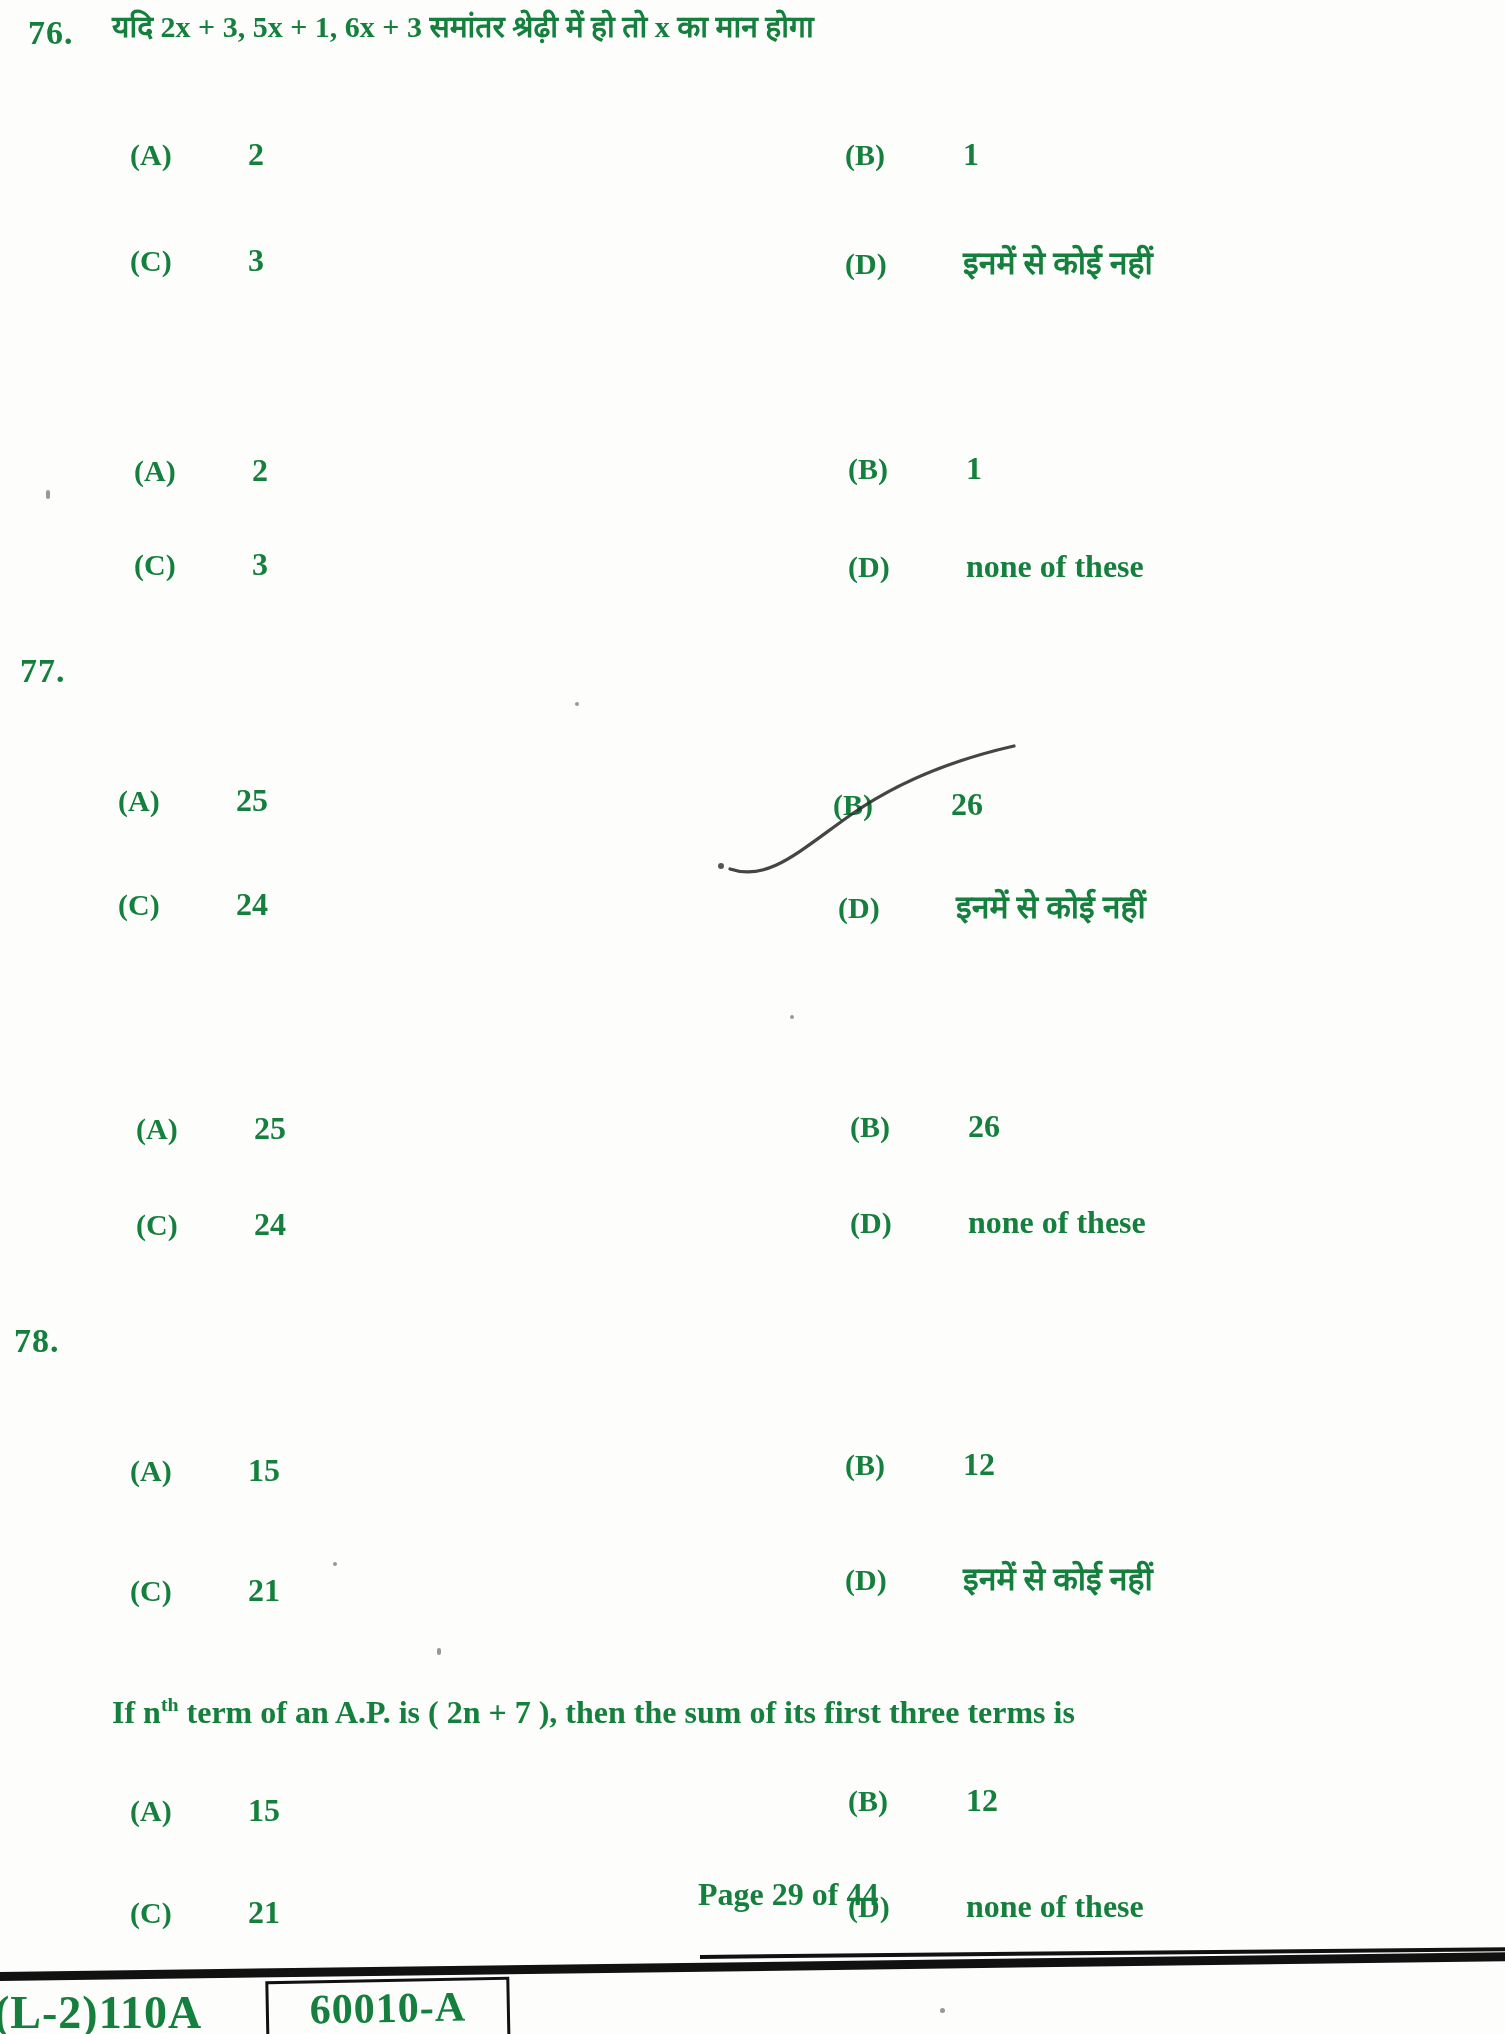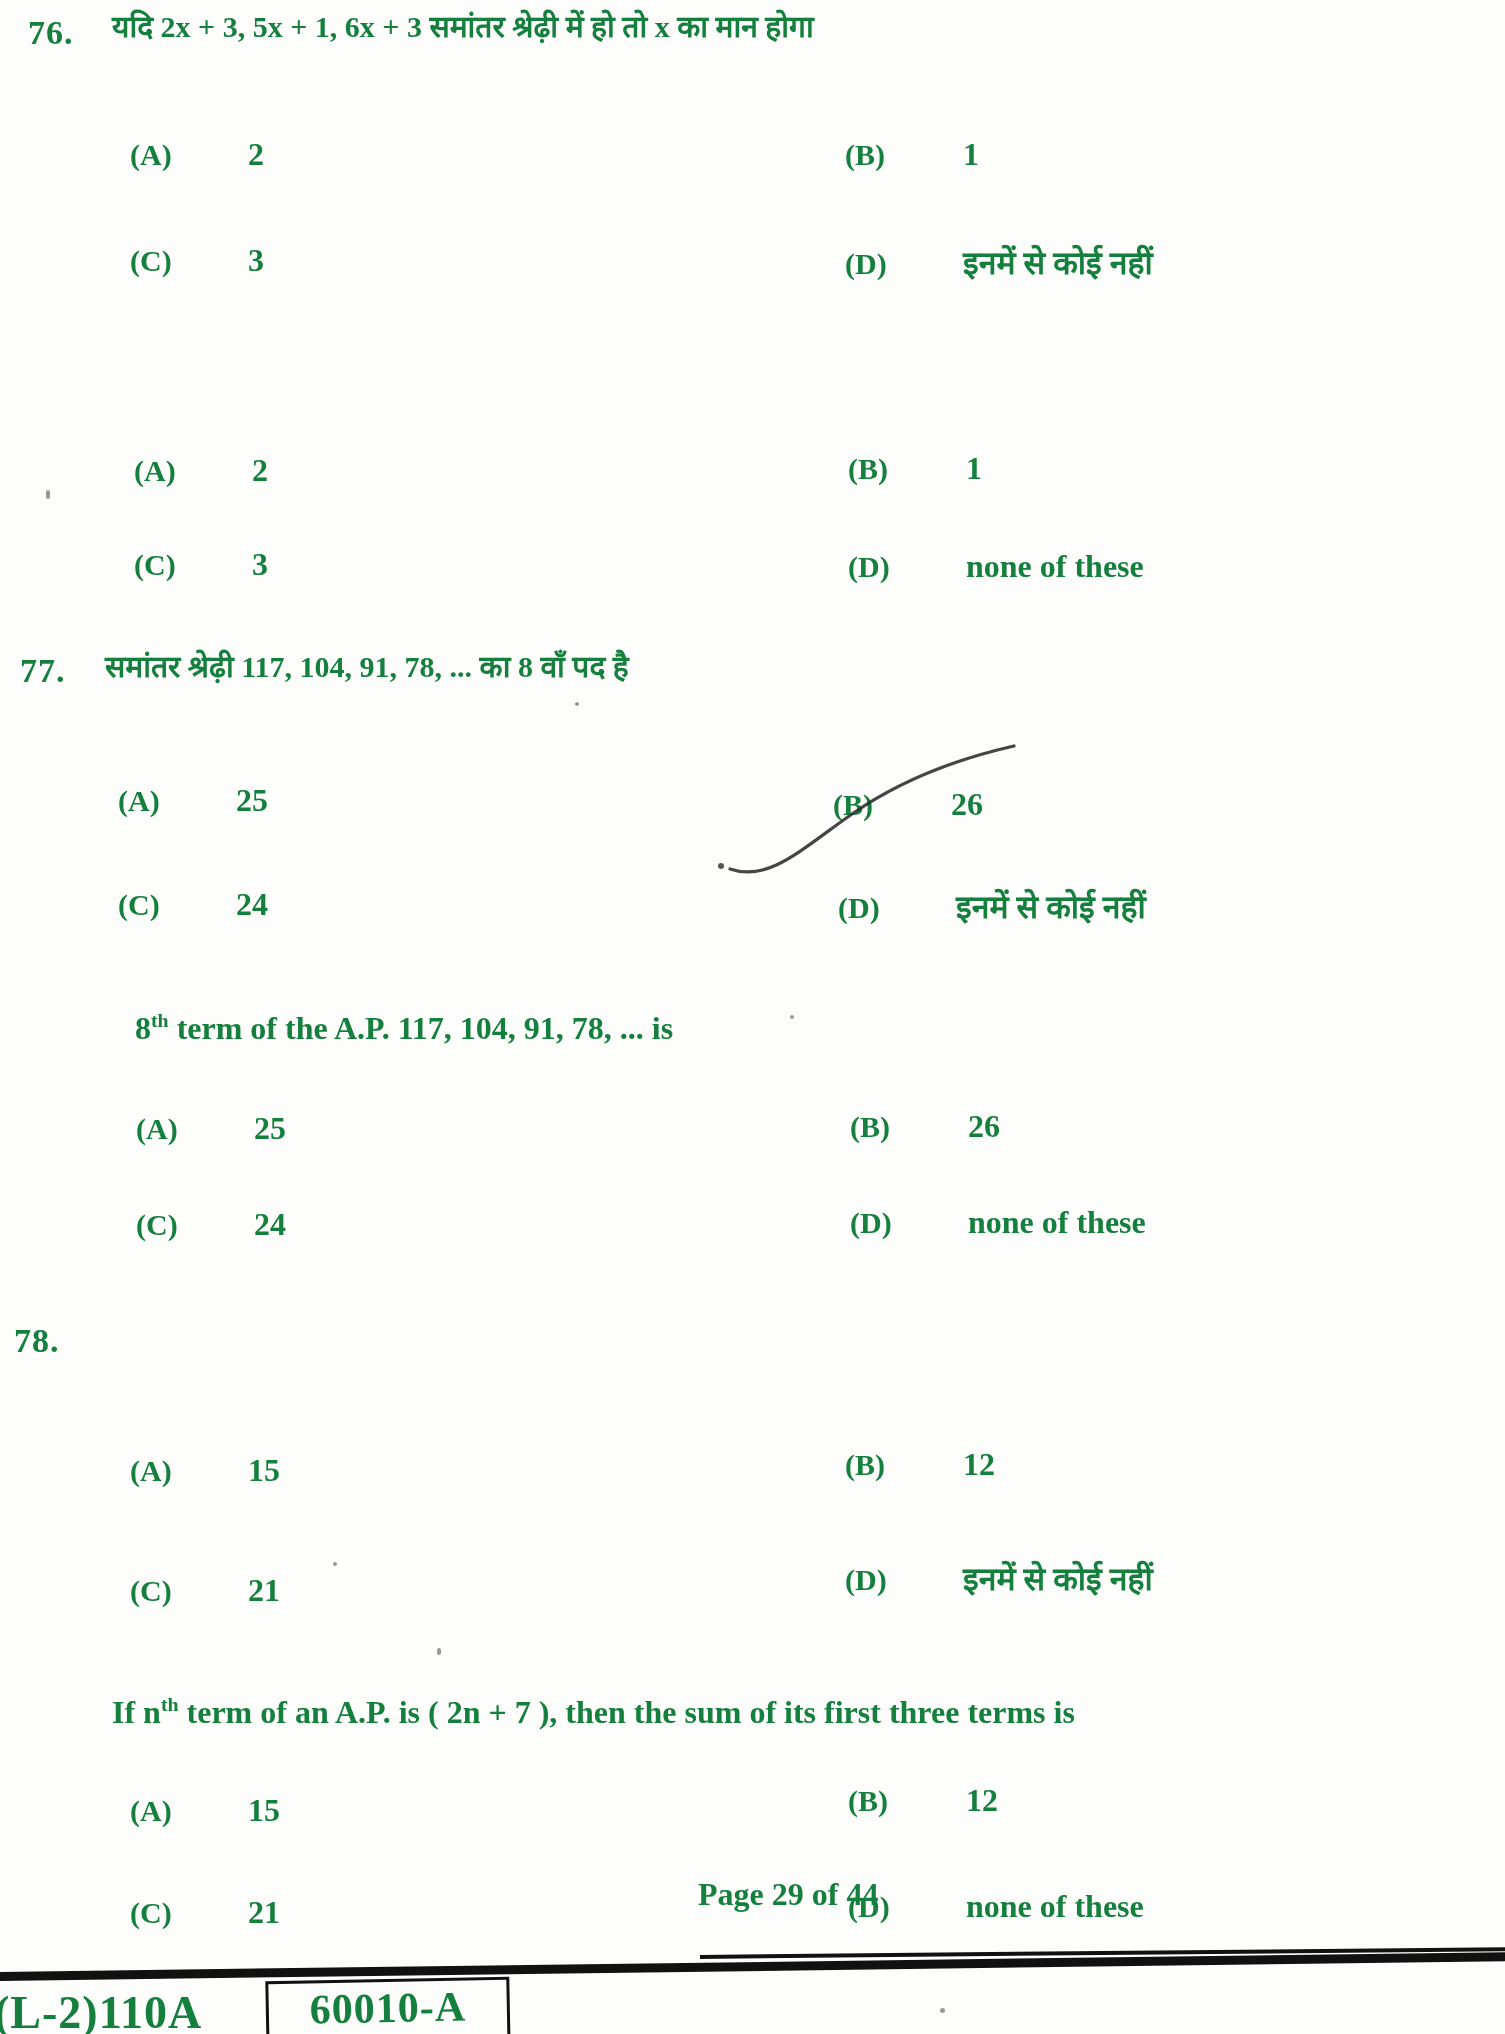--- a/index.html
+++ b/index.html
@@ -76,42 +76,38 @@
   <div class="abs optrow" style="left:134px;top:546px">
     <span class="olabel">(C)</span>
     <span class="oval">3</span>
   </div>
   <div class="abs optrow" style="left:848px;top:548px">
     <span class="olabel">(D)</span>
     <span class="oval">none of these</span>
   </div>
 
   <div class="abs qnum" style="left:20px;top:652px">77.</div>
-  <div class="abs qtext-hi" style="left:105px;top:648px;width:1360px">समांतर श्रेढ़ी 117, 104, 91, 78, ... का 8 वाँ पद है</div>
 
   <div class="abs optrow" style="left:118px;top:782px">
     <span class="olabel">(A)</span>
     <span class="oval">25</span>
   </div>
   <div class="abs optrow" style="left:833px;top:786px">
     <span class="olabel">(B)</span>
     <span class="oval">26</span>
   </div>
   <div class="abs optrow" style="left:118px;top:886px">
     <span class="olabel">(C)</span>
     <span class="oval">24</span>
   </div>
   <div class="abs optrow" style="left:838px;top:884px">
     <span class="olabel">(D)</span>
     <span class="oval oval-hi">इनमें से कोई नहीं</span>
   </div>
 
-  <div class="abs qtext-en" style="left:135px;top:1008px;width:1330px">
-    <span>8</span><sup>th</sup><span> term of the A.P. 117, 104, 91, 78, ... is</span>
-  </div>
 
   <div class="abs optrow" style="left:136px;top:1110px">
     <span class="olabel">(A)</span>
     <span class="oval">25</span>
   </div>
   <div class="abs optrow" style="left:850px;top:1108px">
     <span class="olabel">(B)</span>
     <span class="oval">26</span>
   </div>
   <div class="abs optrow" style="left:136px;top:1206px">

